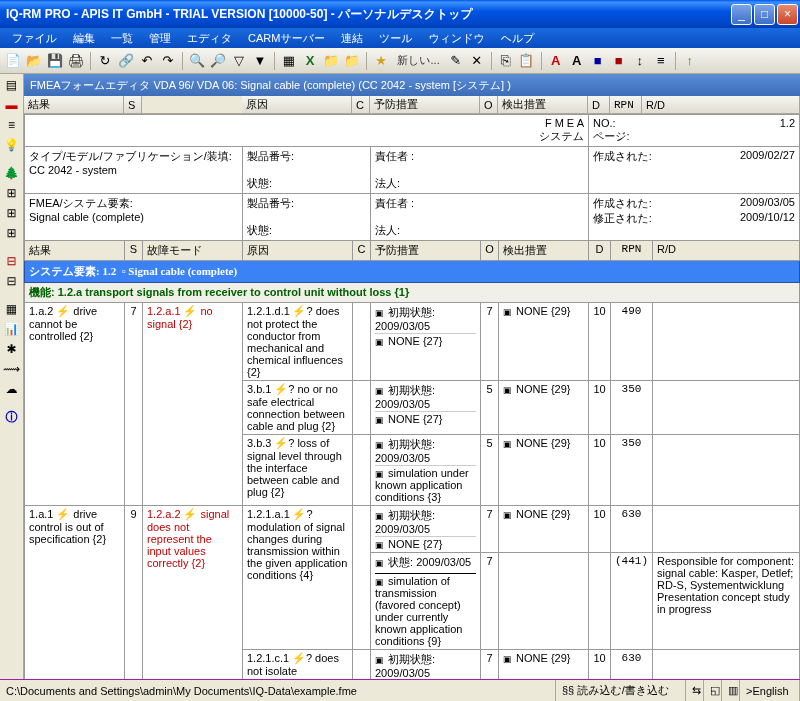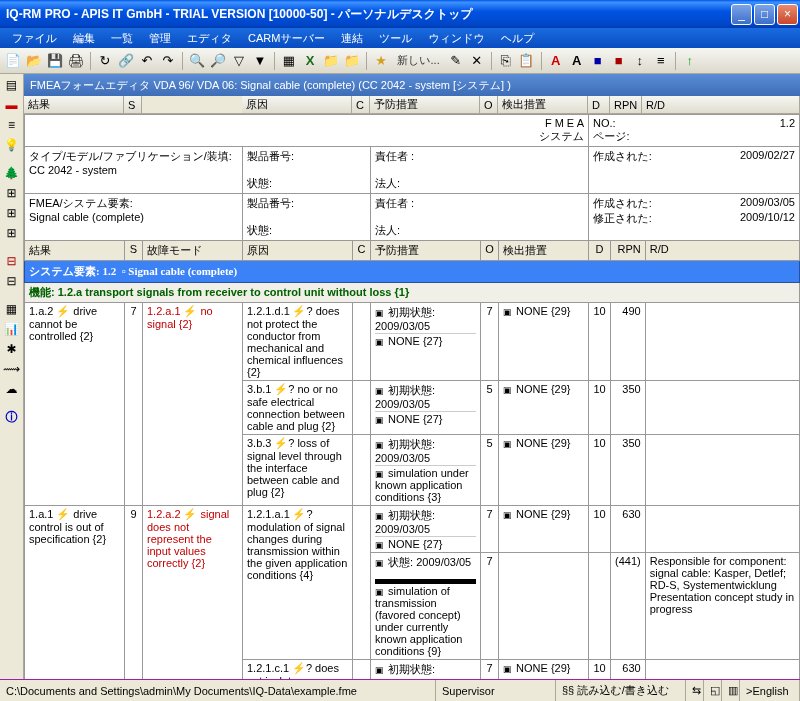--- a/index.html
+++ b/index.html
@@ -36,21 +36,21 @@
 .statuscell { padding: 2px 6px; border-right: 1px solid #aca899; height: 100%; display: flex; align-items: center; }
 .col-result { width: 100px; }
 .col-s { width: 18px; text-align: center; }
 .col-fmode { width: 100px; margin-top: 35px; }
 .col-cause { width: 110px; }
 .col-c { width: 18px; text-align: center; }
 .col-prev { width: 110px; }
 .col-o { width: 18px; text-align: center; }
 .col-detect { width: 90px; }
 .col-d { width: 22px; text-align: center; }
-.col-rpn { width: 32px; text-align: right; }
+.col-rpn { width: 32px; text-align: center; font-family: Liberation Mono, monospace; }
 .col-rd { width: auto; }
 </style>
 </head>
 <body>
 
 <div class="titlebar">
   <span class="title">IQ-RM PRO - APIS IT GmbH - TRIAL VERSION [10000-50] - パーソナルデスクトップ</span>
   <div class="winbtns">
     <div class="winbtn min">_</div>
     <div class="winbtn max">□</div>
@@ -268,21 +268,21 @@
               <td class="col-cause" rowspan="2">1.2.1.a.1 ⚡? modulation of signal changes during transmission within the given application conditions {4}</td>
               <td class="col-c" rowspan="2"></td>
               <td class="col-prev"><div style="border-bottom:1px solid #ccc;padding-bottom:1px;margin-bottom:1px"><span class="icon-sm">▣</span> 初期状態: 2009/03/05</div><span class="icon-sm">▣</span> NONE {27}</td>
               <td class="col-o">7</td>
               <td class="col-detect"><span class="icon-sm">▣</span> NONE {29}</td>
               <td class="col-d">10</td>
               <td class="col-rpn">630</td>
               <td class="col-rd"></td>
             </tr>
             <tr>
-              <td class="col-prev"><div style="border-bottom:5px solid #000000;padding-bottom:9px;margin-bottom:1px"><span class="icon-sm">▣</span> 状態: 2009/03/05</div><span class="icon-sm">▣</span> simulation of transmission (favored concept) under currently known application conditions {9}</td>
+              <td class="col-prev"><div style="border-bottom:1px solid #000000;padding-bottom:3px;margin-bottom:1px"><span class="icon-sm">▣</span> 状態: 2009/03/05</div><span class="icon-sm">▣</span> simulation of transmission (favored concept) under currently known application conditions {9}</td>
               <td class="col-o">7</td>
               <td class="col-detect"></td>
               <td class="col-d"></td>
               <td class="col-rpn">(441)</td>
               <td class="col-rd">Responsible for component: signal cable: Kasper, Detlef; RD-S, Systementwicklung<br>Presentation concept study in progress</td>
             </tr>
             <tr>
               <td class="col-cause" rowspan="2">1.2.1.c.1 ⚡? does not isolate conductor electrically against environment {2}</td>
               <td class="col-c" rowspan="2"></td>
               <td class="col-prev"><div style="border-bottom:1px solid #ccc;padding-bottom:1px;margin-bottom:1px"><span class="icon-sm">▣</span> 初期状態: 2009/03/05</div><span class="icon-sm">▣</span> NONE {27}</td>
@@ -293,19 +293,18 @@
               <td class="col-rd"></td>
             </tr>
           </tbody>
       </table>
     </div>
   </div>
 </div>
 
 <div class="statusbar">
   <div class="statuscell" style="flex:1">C:\Documents and Settings\admin\My Documents\IQ-Data\example.fme</div>
-  <div class="statuscell" style="width:120px">Supervisor</div>
   <div class="statuscell" style="width:130px">§§ 読み込む/書き込む</div>
   <div class="statuscell" style="width:18px">⇆</div>
   <div class="statuscell" style="width:18px">◱</div>
   <div class="statuscell" style="width:18px">▥</div>
   <div class="statuscell" style="width:60px">&gt;English</div>
 </div>
 
 </body></html>

